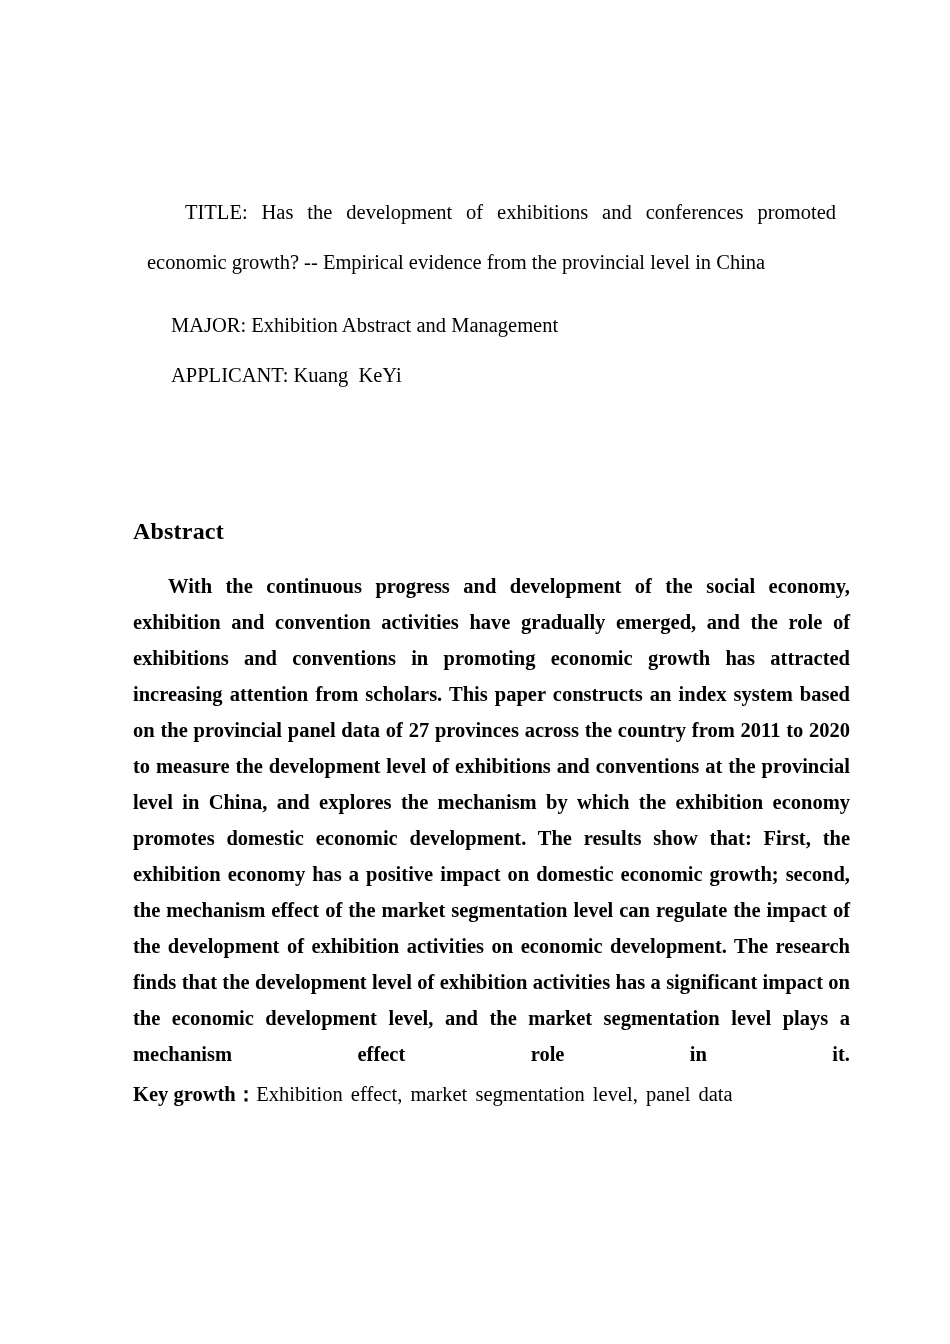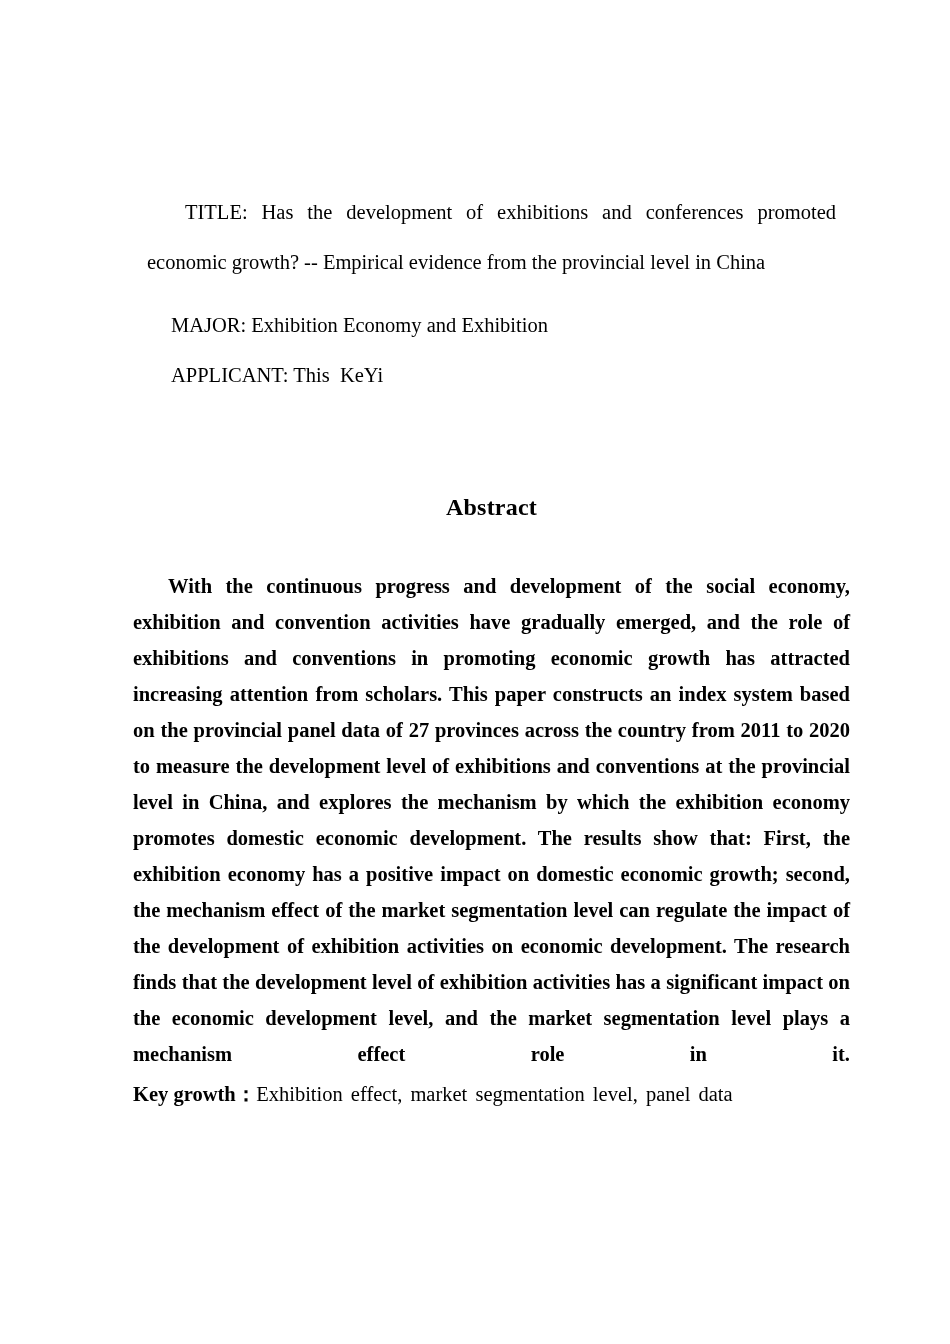--- a/index.html
+++ b/index.html
@@ -55,24 +55,23 @@
     font-size: 20.5px;
     line-height: 49.5px;
     margin: 0;
     text-indent: 38px;
     white-space: pre;
   }
 
   
   .abstract-heading {
     position: absolute;
-    top: 490px;
+    top: 514px;
     left: 0;
     width: 717px;
-    text-align: center;
     font-size: 24px;
     font-weight: bold;
     line-height: 34px;
     margin: 0;
     letter-spacing: 0.2px;
   }
 
   
   .abstract-body {
     position: absolute;
@@ -118,22 +117,22 @@
 </style>
 </head>
 <body>
 
 <div id="page">
 
   <div class="content">
 
     <div class="title-block">
       <p class="title-line">TITLE:  Has  the  development  of  exhibitions  and  conferences promoted economic growth? -- Empirical evidence from the provincial level in China</p>
-      <p class="meta-line">MAJOR: Exhibition Economy and Exhibition</p>
-      <p class="meta-line">APPLICANT: This  KeYi</p>
+      <p class="meta-line">MAJOR: Exhibition Abstract and Management</p>
+      <p class="meta-line">APPLICANT: Kuang  KeYi</p>
     </div>
 
     <h2 class="abstract-heading">Abstract</h2>
 
     <p class="abstract-body">With the continuous progress and development of the social economy, exhibition and convention activities have gradually emerged, and the role of exhibitions and conventions in promoting economic growth has attracted increasing attention from scholars. This paper constructs an index system based on the provincial panel data of 27 provinces across the country from 2011 to 2020 to measure the development level of exhibitions and conventions at the provincial level in China, and explores the mechanism by which the exhibition economy promotes domestic economic development. The results show that: First, the exhibition economy has a positive impact on domestic economic growth; second, the mechanism effect of the market segmentation level can regulate the impact of the development of exhibition activities on economic development. The research finds that the development level of exhibition activities has a significant impact on the economic development level, and the market segmentation level plays a mechanism effect role in it.</p>
 
     <p class="keywords">
       <span class="keywords-label">Key growth</span><span class="keywords-sep">：</span><span class="keywords-value">Exhibition effect, market segmentation level, panel data</span>
     </p>
 

